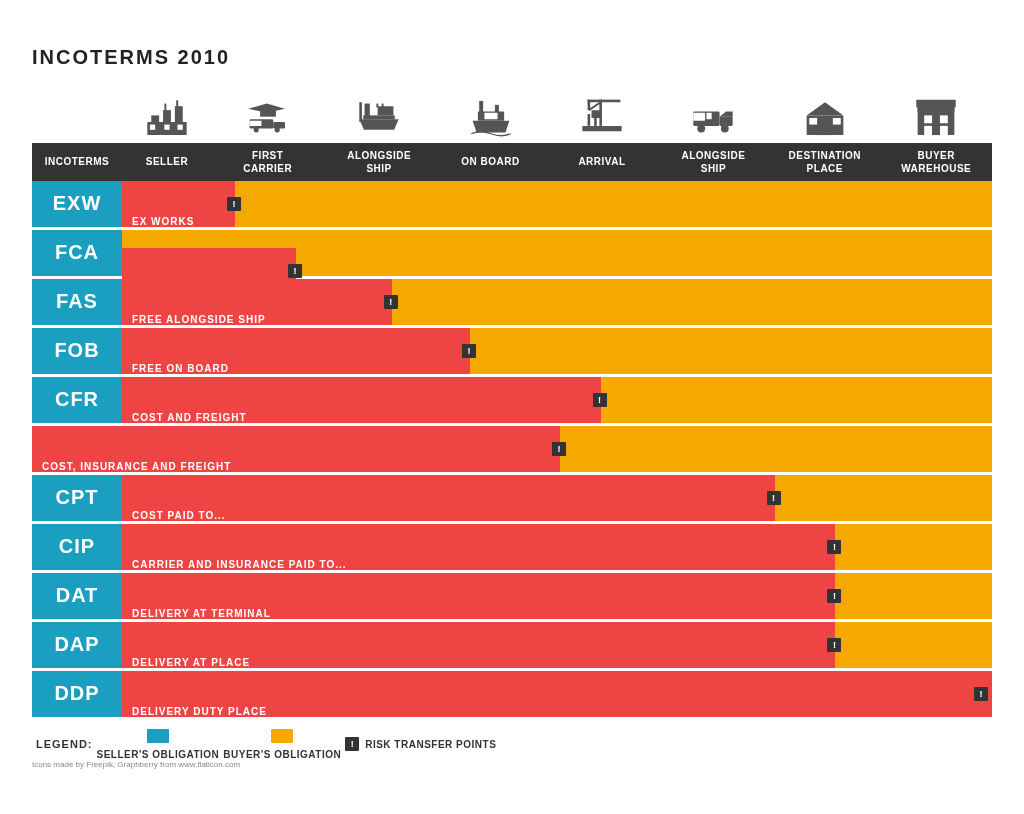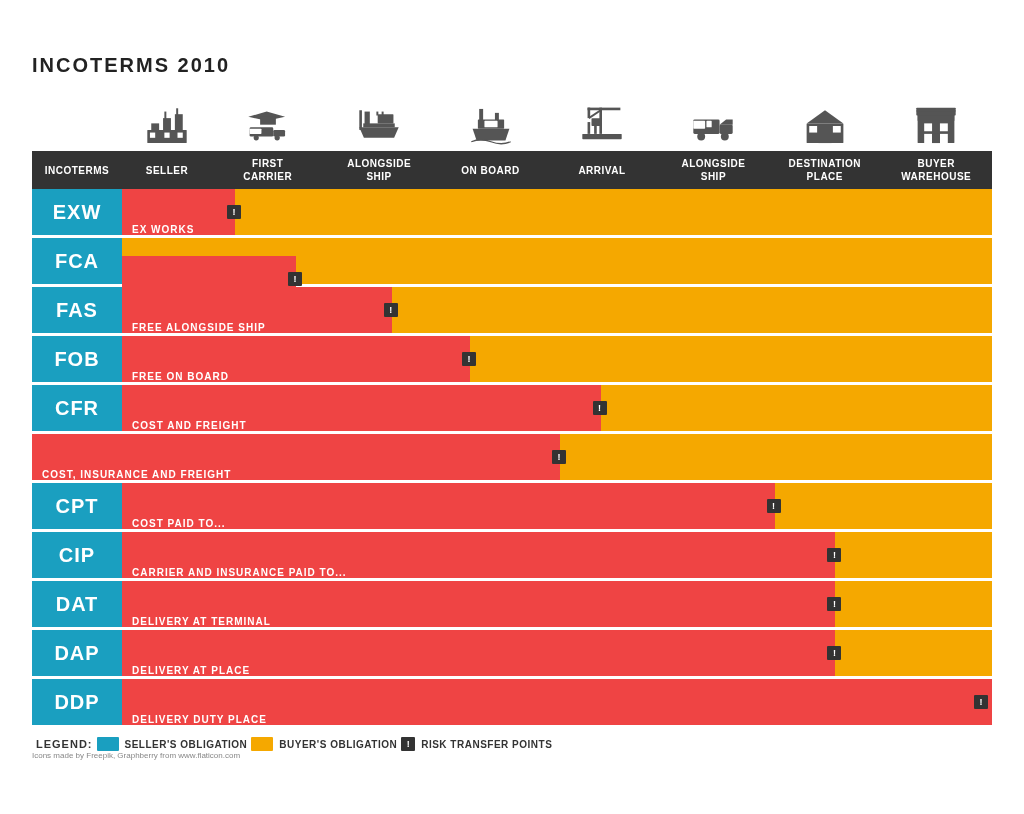--- a/index.html
+++ b/index.html
@@ -140,20 +140,21 @@
       font-size: 11px;
       font-weight: 700;
       color: #333;
       text-transform: uppercase;
       letter-spacing: 1px;
     }
     .legend-item {
       display: flex;
       align-items: center;
       gap: 6px;
+      flex-direction: column;
     }
     .legend-box {
       width: 22px;
       height: 14px;
       border-radius: 1px;
     }
     .legend-text {
       font-size: 10px;
       font-weight: 700;
       color: #333;

